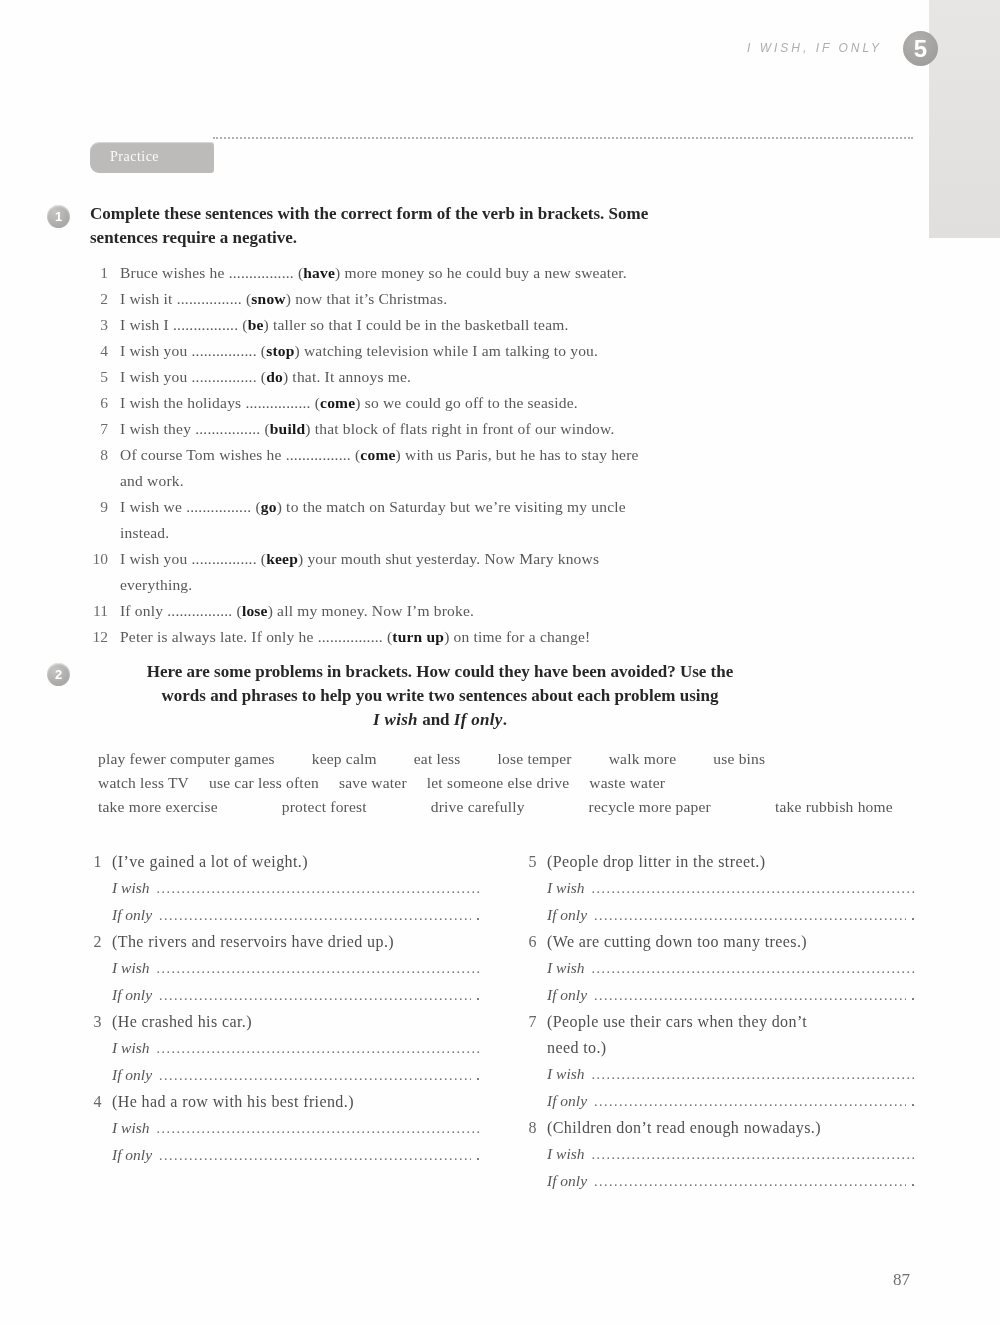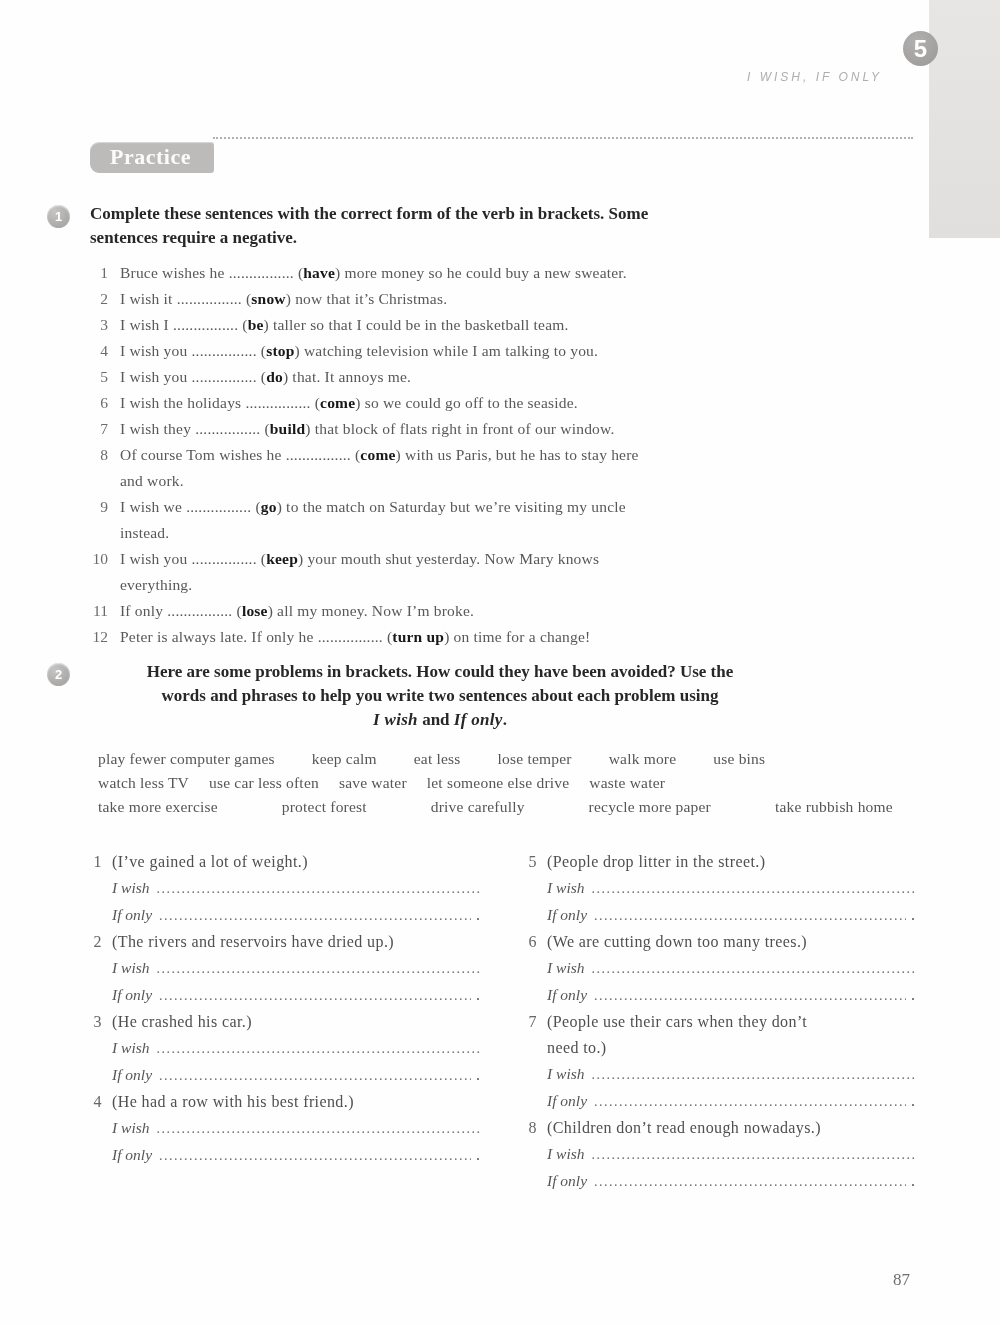--- a/index.html
+++ b/index.html
@@ -4,34 +4,34 @@
 <style>
   html,body{margin:0;padding:0;background:#ffffff;}
   .page{position:relative;width:1000px;height:1325px;background:#fefefe;overflow:hidden;
         font-family:"Liberation Serif", serif;color:#585858;}
 
   
   .unit-tab{position:absolute;left:929px;top:0;width:71px;height:238px;
             background:linear-gradient(180deg,#e7e6e4,#e0dfdd);}
   .running-title{position:absolute;left:640px;top:41px;width:242px;text-align:right;
                  font-family:"Liberation Sans", sans-serif;font-style:italic;
-                 font-size:12px;letter-spacing:3px;color:#afacac;margin-top:29px;}
+                 font-size:12px;letter-spacing:3px;color:#afacac;}
   .unit-circle{position:absolute;left:903px;top:31px;width:35px;height:35px;border-radius:50%;
                background:radial-gradient(circle at 38% 32%, #b3b1b0, #9a9897);
                color:#fff;font-family:"Liberation Sans", sans-serif;font-weight:700;font-size:24px;
                display:flex;align-items:center;justify-content:center;}
 
   
   .dotted-rule{position:absolute;left:213px;top:137px;width:700px;height:0;
                border-top:2px dotted #b3b1b0;}
   .practice-box{position:absolute;left:90px;top:142px;width:124px;height:31px;
                 background:#bcbbba;border-radius:9px 3px 3px 9px;
                 box-shadow:inset 0 1px 1px rgba(255,255,255,.45);}
-  .practice-box span{display:block;padding-left:20px;line-height:30px;font-size:22px;
-                     color:#fbfbfb;letter-spacing:.5px;font-weight:bold;}
+  .practice-box span{display:block;padding-left:20px;line-height:30px;font-size:14px;
+                     color:#fbfbfb;letter-spacing:.5px;}
 
   
   .ex-badge{position:absolute;left:47px;width:23px;height:23px;border-radius:50%;
             background:radial-gradient(circle at 35% 30%, #c6c5c4, #9d9c9b);
             box-shadow:inset 0 1px 2px rgba(255,255,255,.75);
             color:#fff;font-family:"Liberation Sans", sans-serif;font-weight:700;font-size:13px;
             display:flex;align-items:center;justify-content:center;}
   #ex1-badge{top:205px;}
   #ex2-badge{top:663px;}
 

